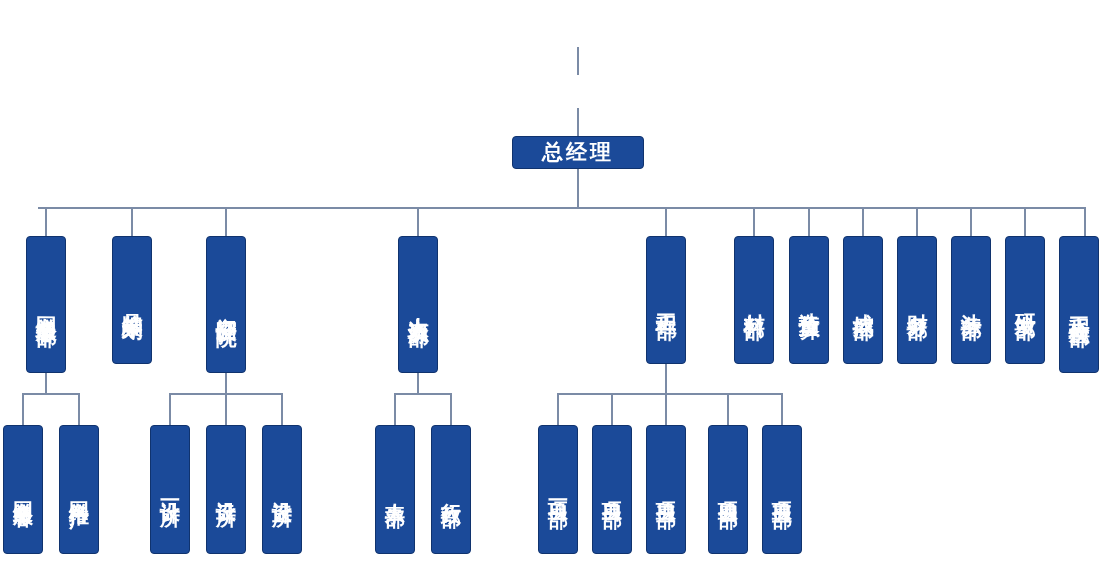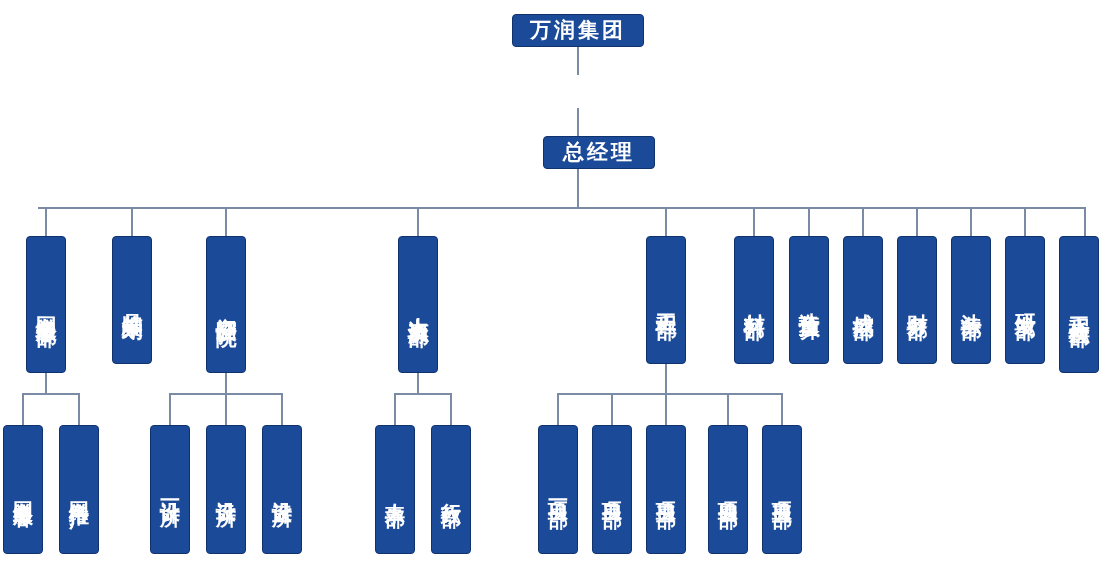--- a/index.html
+++ b/index.html
@@ -55,28 +55,27 @@
   }
   .node.lvl3 {
     font-size: 20px;
   }
 </style>
 </head>
 <body>
 
 <div id="chart-root">
 
-  <div class="node horizontal" style="left:512px; top:14px; width:132px; height:33px;">万润集团</div>
 
   <div class="conn v" style="left:577px; top:47px; height:28px;"></div>
 
 
   <div class="conn v" style="left:577px; top:108px; height:28px;"></div>
 
-  <div class="node horizontal" style="left:512px; top:136px; width:112px; height:33px;margin-left:31px;">总经理</div>
+  <div class="node horizontal" style="left:512px; top:136px; width:132px; height:33px;">总经理</div>
 
   <div class="conn v" style="left:577px; top:169px; height:39px;"></div>
 
   <div class="conn h" style="left:38px; top:207px; width:1048px;"></div>
 
   <div class="conn v" style="left:45px; top:207px; height:29px;"></div>
   <div class="conn v" style="left:131px; top:207px; height:29px;"></div>
   <div class="conn v" style="left:225px; top:207px; height:29px;"></div>
   <div class="conn v" style="left:417px; top:207px; height:29px;"></div>
   <div class="conn v" style="left:665px; top:207px; height:29px;"></div>

